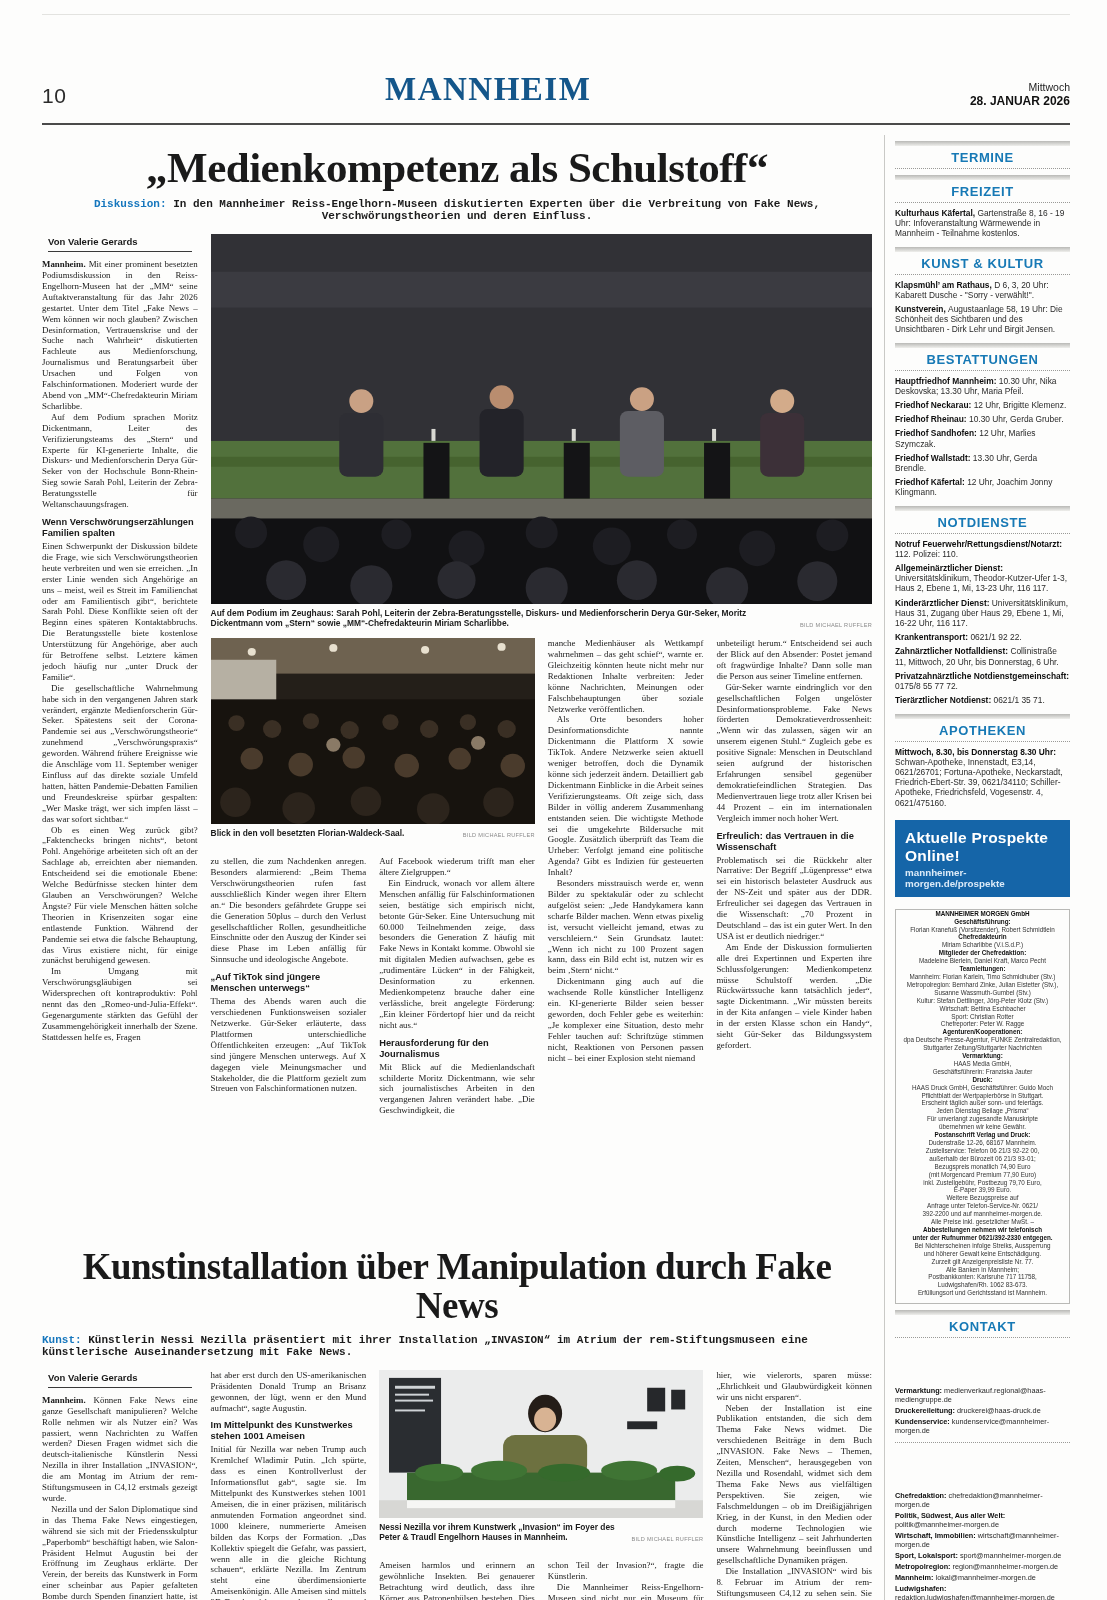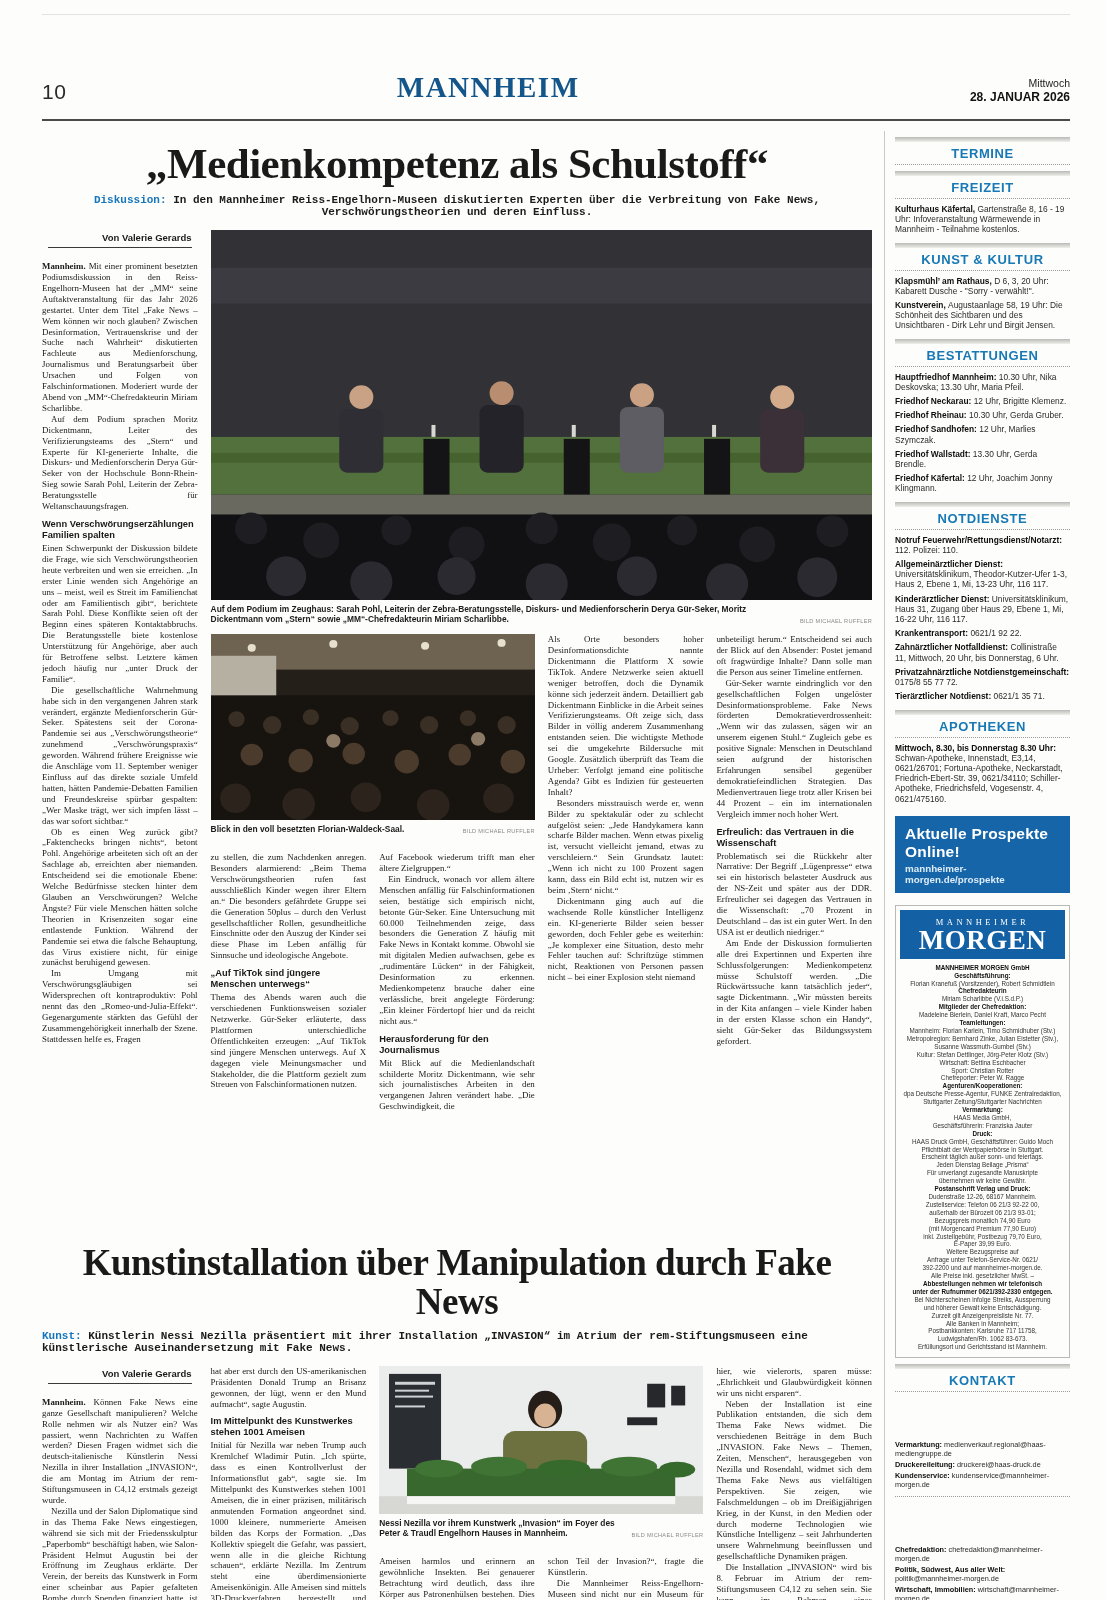--- a/index.html
+++ b/index.html
@@ -5,35 +5,35 @@
   html,body{margin:0;padding:0;}
   body{
     width:1107px;height:1600px;overflow:hidden;background:#fdfdfc;color:#1a1a1a;
     font-family:"Liberation Serif",serif;position:relative;
   }
   .page{padding:14px 37px 0 42px;}
   .topline{border-top:1px solid #e3e3e0;margin-bottom:56px;}
   
   .pagehead{display:flex;align-items:flex-end;justify-content:space-between;padding-bottom:15px;border-bottom:2px solid #4a4a4a;}
   .pagenum{font-family:"Liberation Sans",sans-serif;font-size:21px;color:#2b2b2b;letter-spacing:.5px;}
-  .sectitle{font-family:"Liberation Serif",serif;font-weight:bold;font-size:29px;color:#14568a;letter-spacing:1.5px;transform:translateX(-30px);}
+  .sectitle{font-family:"Liberation Serif",serif;font-weight:bold;font-size:33px;color:#14568a;letter-spacing:1.5px;transform:translateX(-30px);}
   .dateblock{text-align:right;font-family:"Liberation Sans",sans-serif;line-height:1.2;}
   .dateblock .wd{font-size:10.5px;color:#222;}
   .dateblock .dt{font-size:12px;font-weight:bold;color:#111;}
   
   .content{display:flex;align-items:flex-start;margin-top:10px;}
   .mainarea{width:830px;flex:none;}
   .sidebar{flex:1;margin-left:12px;border-left:1px solid #c9c9c6;padding-left:10px;font-family:"Liberation Sans",sans-serif;}
   
   .headline1{font-size:43px;font-weight:bold;text-align:center;margin:10px 30px 8px;letter-spacing:-.5px;line-height:1.05;}
   .headline2{font-size:37px;font-weight:bold;text-align:center;margin:14px 0 8px;letter-spacing:-.5px;line-height:1.05;}
   .kicker{font-family:Liberation Mono, monospace;font-size:11px;font-weight:bold;color:#1b1b1b;margin:2px 0 12px;}
   .kicker.center{text-align:center;}
   .kicker .klabel{color:#1576bd;}
-  .byline{font-family:"Liberation Sans",sans-serif;font-size:9.5px;font-weight:bold;text-align:right;border-bottom:1px solid #3a3a3a;padding:2px 0 4px;margin:0 6px 13px;}
+  .byline{font-family:"Liberation Sans",sans-serif;font-size:9.5px;font-weight:bold;text-align:left;border-bottom:1px solid #3a3a3a;padding:2px 0 4px;margin:0 6px 7px;}
   .colgrid{display:grid;grid-template-columns:repeat(5,1fr);column-gap:13px;}
   .a1-body{height:1000px;overflow:hidden;}
   .a2-body{height:262px;overflow:hidden;}
   .c1{grid-column:1;}
   .a1-right{grid-column:2/6;display:flex;flex-direction:column;}
   .a1-lower{display:grid;grid-template-columns:repeat(4,1fr);column-gap:13px;margin-top:8px;}
   .a1-left2{grid-column:1/3;}
   .twocol{display:grid;grid-template-columns:1fr 1fr;column-gap:13px;margin-top:18px;}
   .a2-c2{grid-column:2;}
   .a2-mid{grid-column:3/5;}
@@ -225,20 +225,21 @@
                     </div>
                   <div class="coltext">
                       <p class="para">Auf Facebook wiederum trifft man eher ältere Zielgruppen.“</p>
                       <p class="para">Ein Eindruck, wonach vor allem ältere Menschen anfällig für Falschinformationen seien, bestätige sich empirisch nicht, betonte Gür-Seker. Eine Untersuchung mit 60.000 Teilnehmenden zeige, dass besonders die Generation Z häufig mit Fake News in Kontakt komme. Obwohl sie mit digitalen Medien aufwachsen, gebe es „rudimentäre Lücken“ in der Fähigkeit, Desinformation zu erkennen. Medienkompetenz brauche daher eine verlässliche, breit angelegte Förderung: „Ein kleiner Fördertopf hier und da reicht nicht aus.“</p>
                       <h4 class="subhead">Herausforderung für den Journalismus</h4>
                       <p class="para">Mit Blick auf die Medienlandschaft schilderte Moritz Dickentmann, wie sehr sich journalistisches Arbeiten in den vergangenen Jahren verändert habe. „Die Geschwindigkeit, die</p>
                     </div>
                 </div>
               </div>
               <div class="coltext">
+                  <p class="para">manche Medienhäuser als Wettkampf wahrnehmen – das geht schief“, warnte er. Gleichzeitig könnten heute nicht mehr nur Redaktionen Inhalte verbreiten: Jeder könne Nachrichten, Meinungen oder Falschbehauptungen über soziale Netzwerke veröffentlichen.</p>
                   <p class="para">Als Orte besonders hoher Desinformationsdichte nannte Dickentmann die Plattform X sowie TikTok. Andere Netzwerke seien aktuell weniger betroffen, doch die Dynamik könne sich jederzeit ändern. Detailliert gab Dickentmann Einblicke in die Arbeit seines Verifizierungsteams. Oft zeige sich, dass Bilder in völlig anderem Zusammenhang entstanden seien. Die wichtigste Methode sei die umgekehrte Bildersuche mit Google. Zusätzlich überprüft das Team die Urheber: Verfolgt jemand eine politische Agenda? Gibt es Indizien für gesteuerten Inhalt?</p>
                   <p class="para">Besonders misstrauisch werde er, wenn Bilder zu spektakulär oder zu schlecht aufgelöst seien: „Jede Handykamera kann scharfe Bilder machen. Wenn etwas pixelig ist, versucht vielleicht jemand, etwas zu verschleiern.“ Sein Grundsatz lautet: „Wenn ich nicht zu 100 Prozent sagen kann, dass ein Bild echt ist, nutzen wir es beim ‚Stern‘ nicht.“</p>
                   <p class="para">Dickentmann ging auch auf die wachsende Rolle künstlicher Intelligenz ein. KI-generierte Bilder seien besser geworden, doch Fehler gebe es weiterhin: „Je komplexer eine Situation, desto mehr Fehler tauchen auf: Schriftzüge stimmen nicht, Reaktionen von Personen passen nicht – bei einer Explosion steht niemand</p>
                 </div>
               <div class="coltext">
                   <p class="para">unbeteiligt herum.“ Entscheidend sei auch der Blick auf den Absender: Postet jemand oft fragwürdige Inhalte? Dann solle man die Person aus seiner Timeline entfernen.</p>
                   <p class="para">Gür-Seker warnte eindringlich vor den gesellschaftlichen Folgen ungelöster Desinformationsprobleme. Fake News förderten Demokratieverdrossenheit: „Wenn wir das zulassen, sägen wir an unserem eigenen Stuhl.“ Zugleich gebe es positive Signale: Menschen in Deutschland seien aufgrund der historischen Erfahrungen sensibel gegenüber demokratiefeindlichen Strategien. Das Medienvertrauen liege trotz aller Krisen bei 44 Prozent – ein im internationalen Vergleich immer noch hoher Wert.</p>
                   <h4 class="subhead">Erfreulich: das Vertrauen in die Wissenschaft</h4>
                   <p class="para">Problematisch sei die Rückkehr alter Narrative: Der Begriff „Lügenpresse“ etwa sei ein historisch belasteter Ausdruck aus der NS-Zeit und später aus der DDR. Erfreulicher sei dagegen das Vertrauen in die Wissenschaft: „70 Prozent in Deutschland – das ist ein guter Wert. In den USA ist er deutlich niedriger.“</p>
                   <p class="para">Am Ende der Diskussion formulierten alle drei Expertinnen und Experten ihre Schlussfolgerungen: Medienkompetenz müsse Schulstoff werden. „Die Rückwärtssuche kann tatsächlich jeder“, sagte Dickentmann. „Wir müssten bereits in der Kita anfangen – viele Kinder haben in der ersten Klasse schon ein Handy“, sieht Gür-Seker das Bildungssystem gefordert.</p>
@@ -367,24 +368,20 @@
       <div class="sentries">
           <p class="entry"><b>Mittwoch, 8.30, bis Donnerstag 8.30 Uhr: </b>Schwan-Apotheke, Innenstadt, E3,14, 0621/26701; Fortuna-Apotheke, Neckarstadt, Friedrich-Ebert-Str. 39, 0621/34110; Schiller-Apotheke, Friedrichsfeld, Vogesenstr. 4, 0621/475160.</p>
         </div>
 
       <div class="prospekte">
         <div class="p1">Aktuelle Prospekte Online!</div>
         <div class="p2">mannheimer-morgen.de/prospekte</div>
       </div>
 
       <div class="masthead">
-        <div class="mlogo">
-          <div class="ml1">MANNHEIMER</div>
-          <div class="ml2">MORGEN</div>
-        </div>
         <div class="mlines">
             <div class="line strong">MANNHEIMER MORGEN GmbH</div>
             <div class="line strong">Geschäftsführung:</div>
             <div class="line">Florian Kranefuß (Vorsitzender), Robert Schmidtlein</div>
             <div class="line strong">Chefredakteurin</div>
             <div class="line">Miriam Scharlibbe (V.i.S.d.P.)</div>
             <div class="line strong">Mitglieder der Chefredaktion:</div>
             <div class="line">Madeleine Bierlein, Daniel Kraft, Marco Pecht</div>
             <div class="line strong">Teamleitungen:</div>
             <div class="line">Mannheim: Florian Karlein, Timo Schmidhuber (Stv.)</div>

